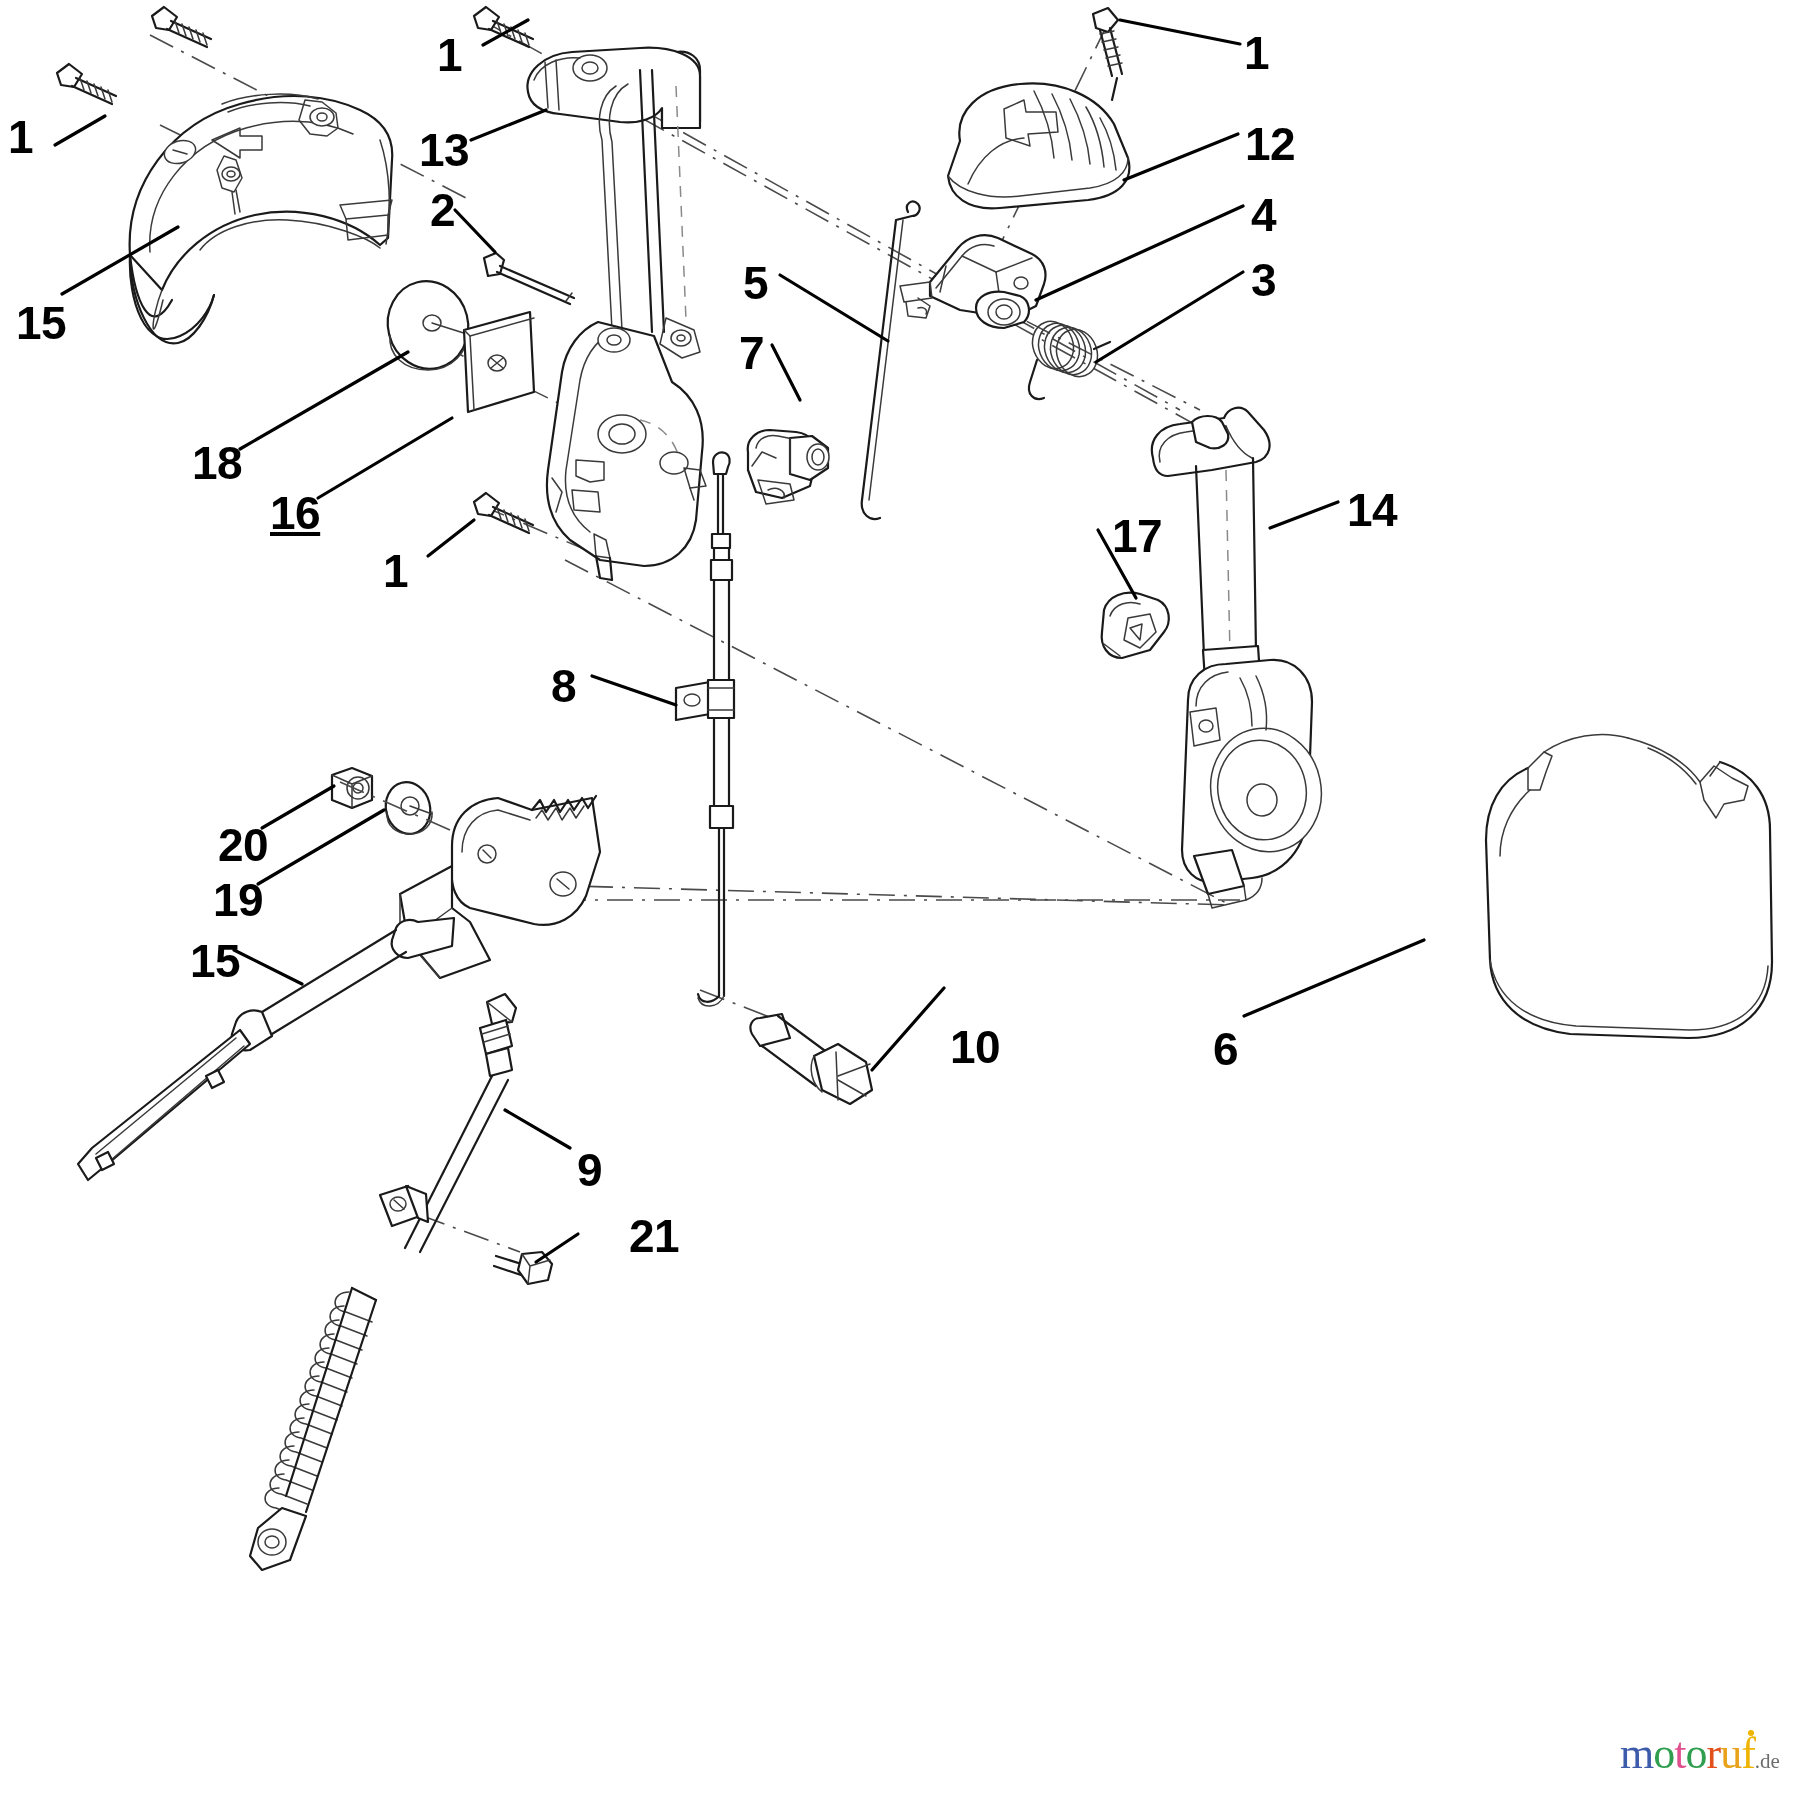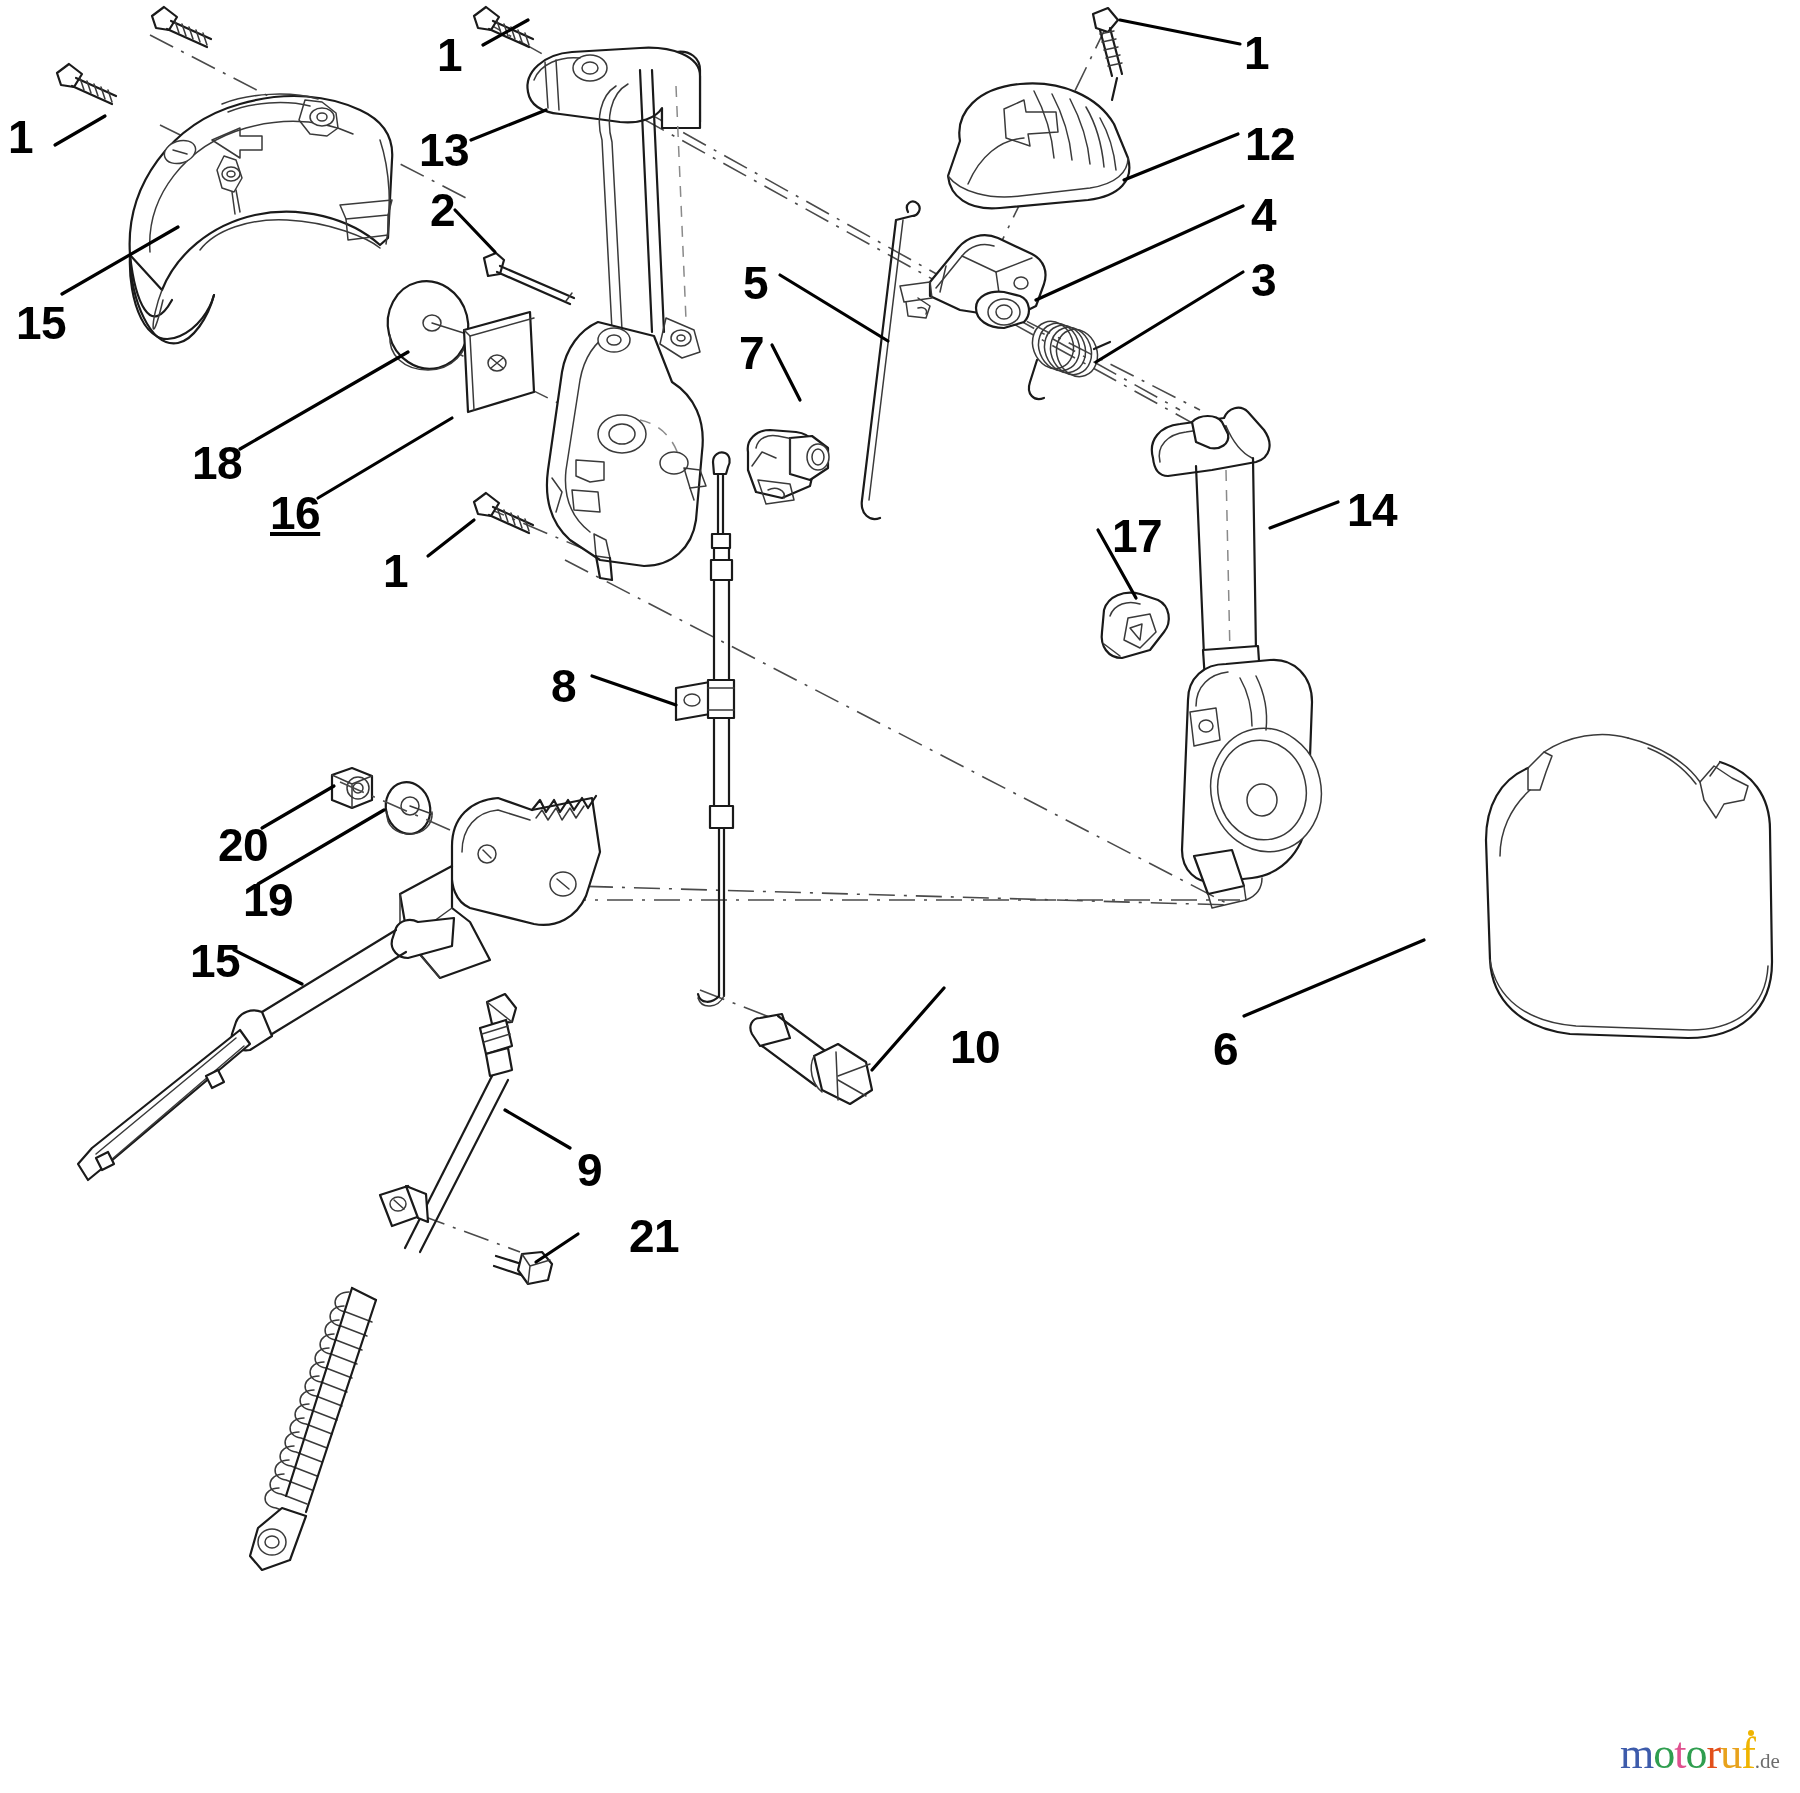--- a/index.html
+++ b/index.html
@@ -645,21 +645,21 @@
       <div class="callout-num" style="left: 437px; top: 32px;">1</div>
       <div class="callout-num" style="left: 419px; top: 127px;">13</div>
       <div class="callout-num" style="left: 430px; top: 187px;">2</div>
       <div class="callout-num" style="left: 192px; top: 440px;">18</div>
       <div class="callout-num" style="left: 270px; top: 490px; text-decoration: underline;">16</div>
       <div class="callout-num" style="left: 383px; top: 548px;">1</div>
       <div class="callout-num" style="left: 743px; top: 260px;">5</div>
       <div class="callout-num" style="left: 739px; top: 330px;">7</div>
       <div class="callout-num" style="left: 551px; top: 663px;">8</div>
       <div class="callout-num" style="left: 218px; top: 822px;">20</div>
-      <div class="callout-num" style="left: 213px; top: 877px; margin-left: 30px;">19</div>
+      <div class="callout-num" style="left: 213px; top: 877px;">19</div>
       <div class="callout-num" style="left: 190px; top: 938px;">15</div>
       <div class="callout-num" style="left: 577px; top: 1147px;">9</div>
       <div class="callout-num" style="left: 585px; top: 1213px; margin-left: 44px;">21</div>
       <div class="callout-num" style="left: 950px; top: 1000px; margin-top: 24px;">10</div>
       <div class="callout-num" style="left: 1244px; top: 30px;">1</div>
       <div class="callout-num" style="left: 1245px; top: 121px;">12</div>
       <div class="callout-num" style="left: 1251px; top: 192px;">4</div>
       <div class="callout-num" style="left: 1251px; top: 257px;">3</div>
       <div class="callout-num" style="left: 1347px; top: 487px;">14</div>
       <div class="callout-num" style="left: 1065px; top: 513px; margin-left: 47px;">17</div>

